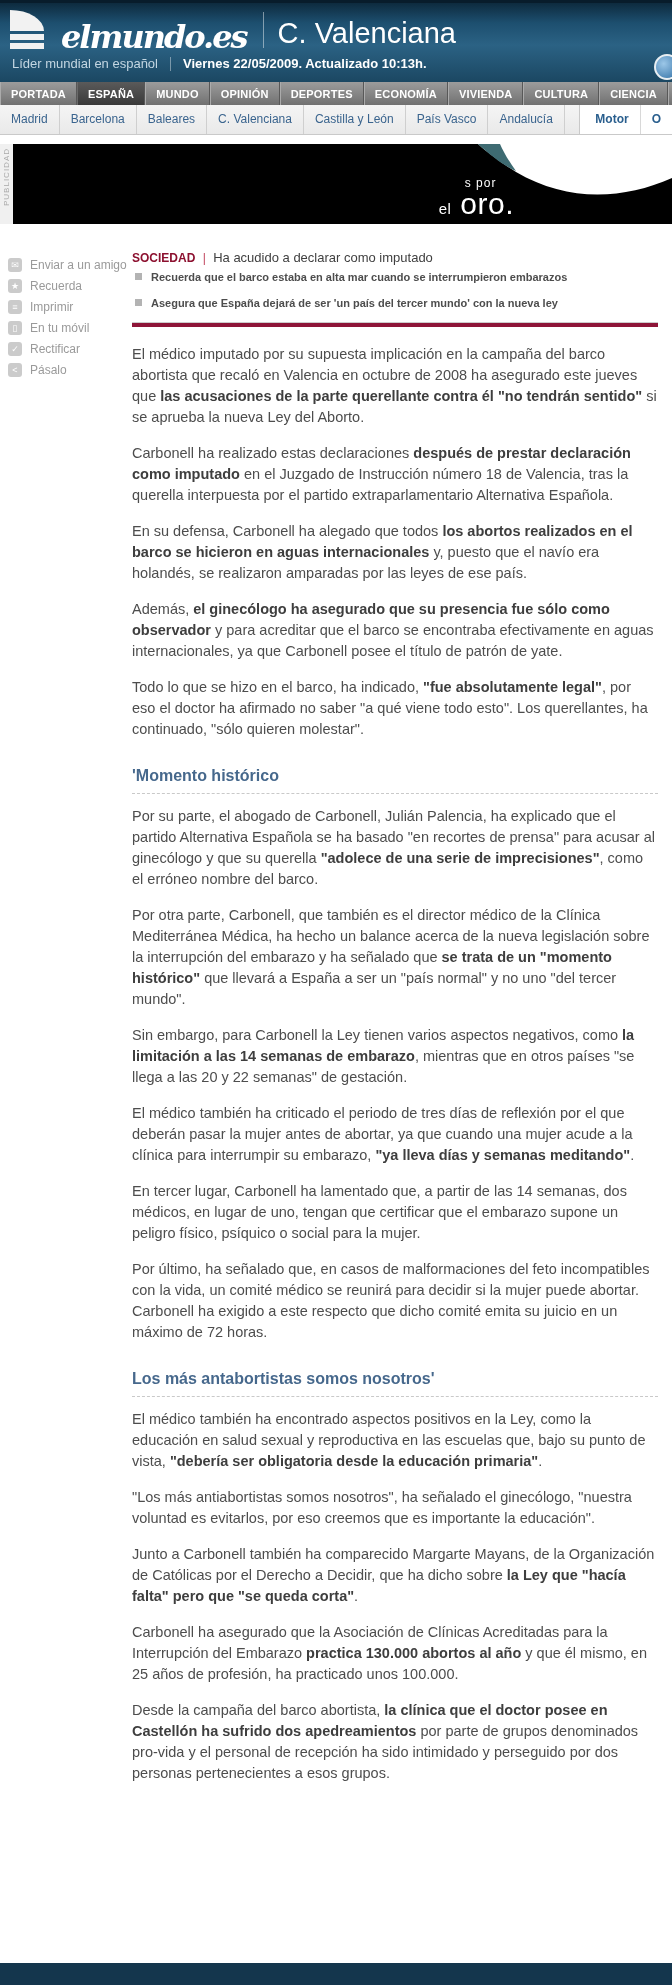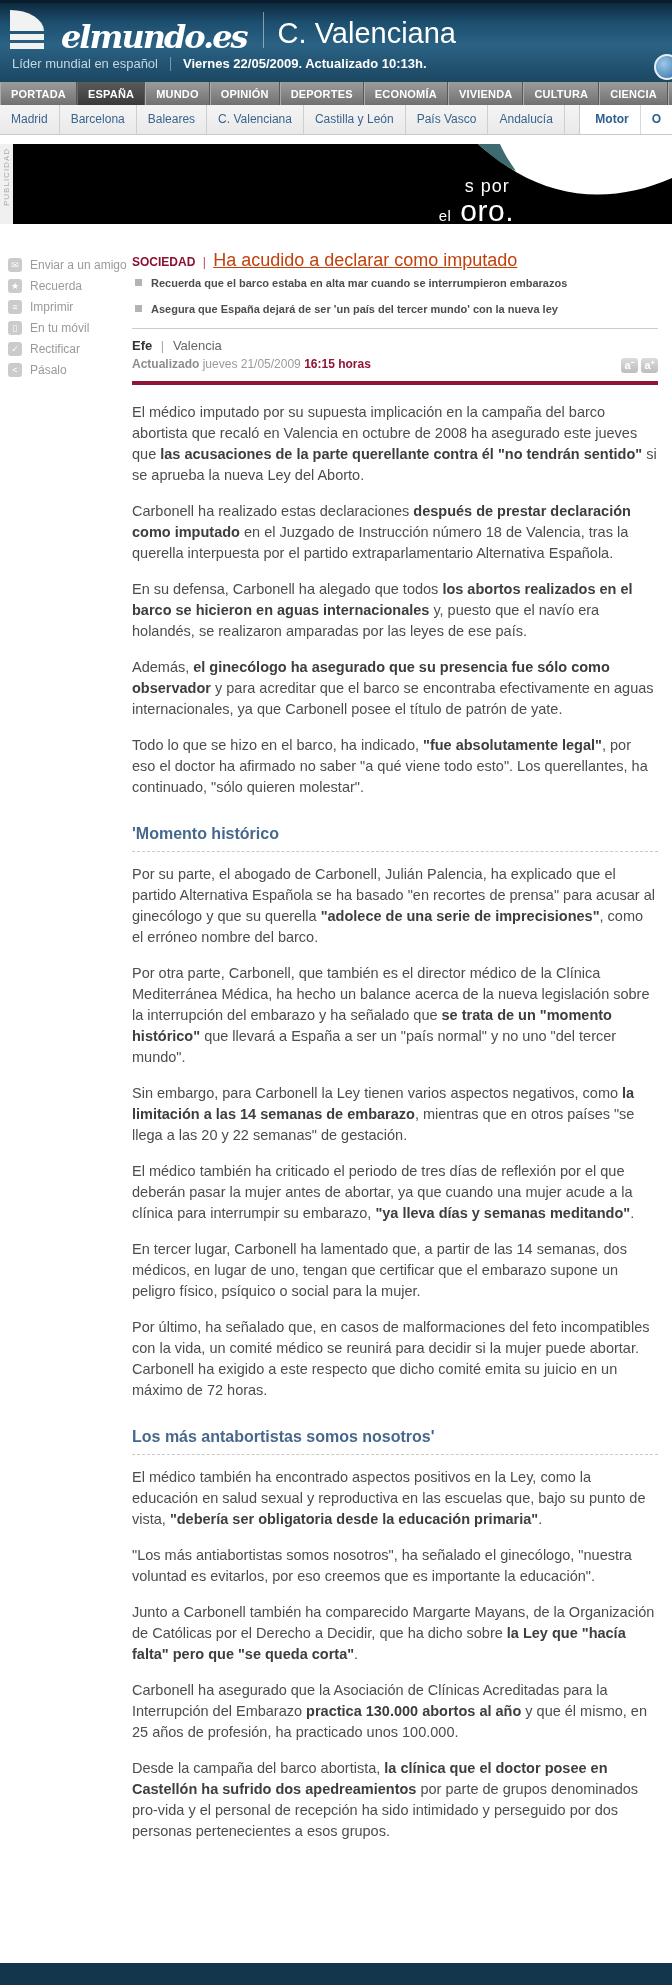--- a/index.html
+++ b/index.html
@@ -35,35 +35,35 @@
   .subnav-right .subnav-item{font-weight:bold;color:#2a5f8e;border-right:1px solid #d8d8d8;}
   .subnav-right .subnav-item:last-child{border-right:none;}
 
   
   .ad-row{display:flex;margin-top:9px;height:80px;}
   .ad-vertical{width:13px;flex:0 0 auto;background:#f0f0f0;position:relative;overflow:hidden;}
   .ad-vertical span{position:absolute;top:4px;left:2px;writing-mode:vertical-rl;transform:rotate(180deg);font-size:8px;letter-spacing:1px;color:#a9a9a9;}
   .ad-banner{flex:1;background:#000;position:relative;overflow:hidden;cursor:pointer;}
   .ad-swoosh{position:absolute;right:0;top:0;}
   .ad-text{position:absolute;right:158px;top:32px;color:#fff;}
-  .ad-line1{font-size:18px;margin-left:26px;letter-spacing:1px;}
+  .ad-line1{font-size:12px;margin-left:26px;letter-spacing:1px;}
   .ad-line2{font-size:30px;line-height:0.95;letter-spacing:0.5px;}
   .ad-line2 .el{font-size:15px;}
 
   
   .content{display:flex;padding:26px 12px 0 8px;}
   .share-sidebar{width:124px;flex:0 0 auto;padding-top:8px;}
   .share-item{display:flex;align-items:center;margin-bottom:7px;color:#9a9a9a;font-size:12px;cursor:pointer;}
   .share-icon{width:14px;height:14px;background:#cbcbcb;border-radius:3px;color:#fff;font-size:9px;line-height:14px;text-align:center;margin-right:8px;flex:0 0 auto;}
 
   .article{flex:1;min-width:0;padding-right:2px;}
   .kicker{font-size:12px;margin-bottom:4px;}
   .kicker-section{color:#8c102f;font-weight:bold;cursor:pointer;}
   .kicker-divider{color:#c0445c;margin:0 4px;}
-  .kicker-sub{color:#c2410c;font-size:18px;text-decoration:underline;}
+  .kicker-sub{color:#404040;font-size:13px;}
   h1.headline{font-size:28px;line-height:32px;color:#46688c;font-weight:bold;margin:4px 0 16px;}
 
   .bullets{margin:0 0 10px;}
   .bullet{display:flex;font-weight:bold;color:#4d4d4d;font-size:11px;line-height:17px;margin-bottom:9px;}
   .bullet-square{width:7px;height:7px;background:#b3b3b3;margin:4px 9px 0 3px;flex:0 0 auto;}
 
   .byline-divider{border-top:1px solid #ccc;margin-top:10px;}
   .byline-block{position:relative;padding:9px 0 10px;}
   .byline-row{font-size:13px;margin-bottom:4px;}
   .agency{font-weight:bold;color:#333;}
@@ -195,36 +195,20 @@
             <span class="bullet-square"></span>
             <span>Recuerda que el barco estaba en alta mar cuando se interrumpieron embarazos</span>
           </div>
           <div class="bullet">
             <span class="bullet-square"></span>
             <span>Asegura que España dejará de ser 'un país del tercer mundo' con la nueva ley</span>
           </div>
         </div>
 
       <div class="byline-divider"></div>
-      <div class="byline-block">
-        <div class="byline-row">
-          <span class="agency">Efe</span>
-          <span class="b-sep">|</span>
-          <span class="location">Valencia</span>
-        </div>
-        <div class="updated-row">
-          <span class="updated-label">Actualizado</span>
-          <span>jueves 21/05/2009</span>
-          <span class="updated-time">16:15 horas</span>
-        </div>
-        <div class="font-buttons">
-          <div class="font-btn">a⁻</div>
-          <div class="font-btn">a⁺</div>
-        </div>
-      </div>
 
       <div class="article-rule"></div>
 
       <div class="article-body" id="article-body">
           <p><span>El médico imputado por su supuesta implicación en la campaña del barco abortista que recaló en Valencia en octubre de 2008 ha asegurado este jueves que </span><b>las acusaciones de la parte querellante contra él "no tendrán sentido"</b><span> si se aprueba la nueva Ley del Aborto.</span></p>
           <p><span>Carbonell ha realizado estas declaraciones </span><b>después de prestar declaración como imputado</b><span> en el Juzgado de Instrucción número 18 de Valencia, tras la querella interpuesta por el partido extraparlamentario Alternativa Española.</span></p>
           <p><span>En su defensa, Carbonell ha alegado que todos </span><b>los abortos realizados en el barco se hicieron en aguas internacionales</b><span> y, puesto que el navío era holandés, se realizaron amparadas por las leyes de ese país.</span></p>
           <p><span>Además, </span><b>el ginecólogo ha asegurado que su presencia fue sólo como observador</b><span> y para acreditar que el barco se encontraba efectivamente en aguas internacionales, ya que Carbonell posee el título de patrón de yate.</span></p>
           <p><span>Todo lo que se hizo en el barco, ha indicado, </span><b>"fue absolutamente legal"</b><span>, por eso el doctor ha afirmado no saber "a qué viene todo esto". Los querellantes, ha continuado, "sólo quieren molestar".</span></p>
           <h2>'Momento histórico</h2>

